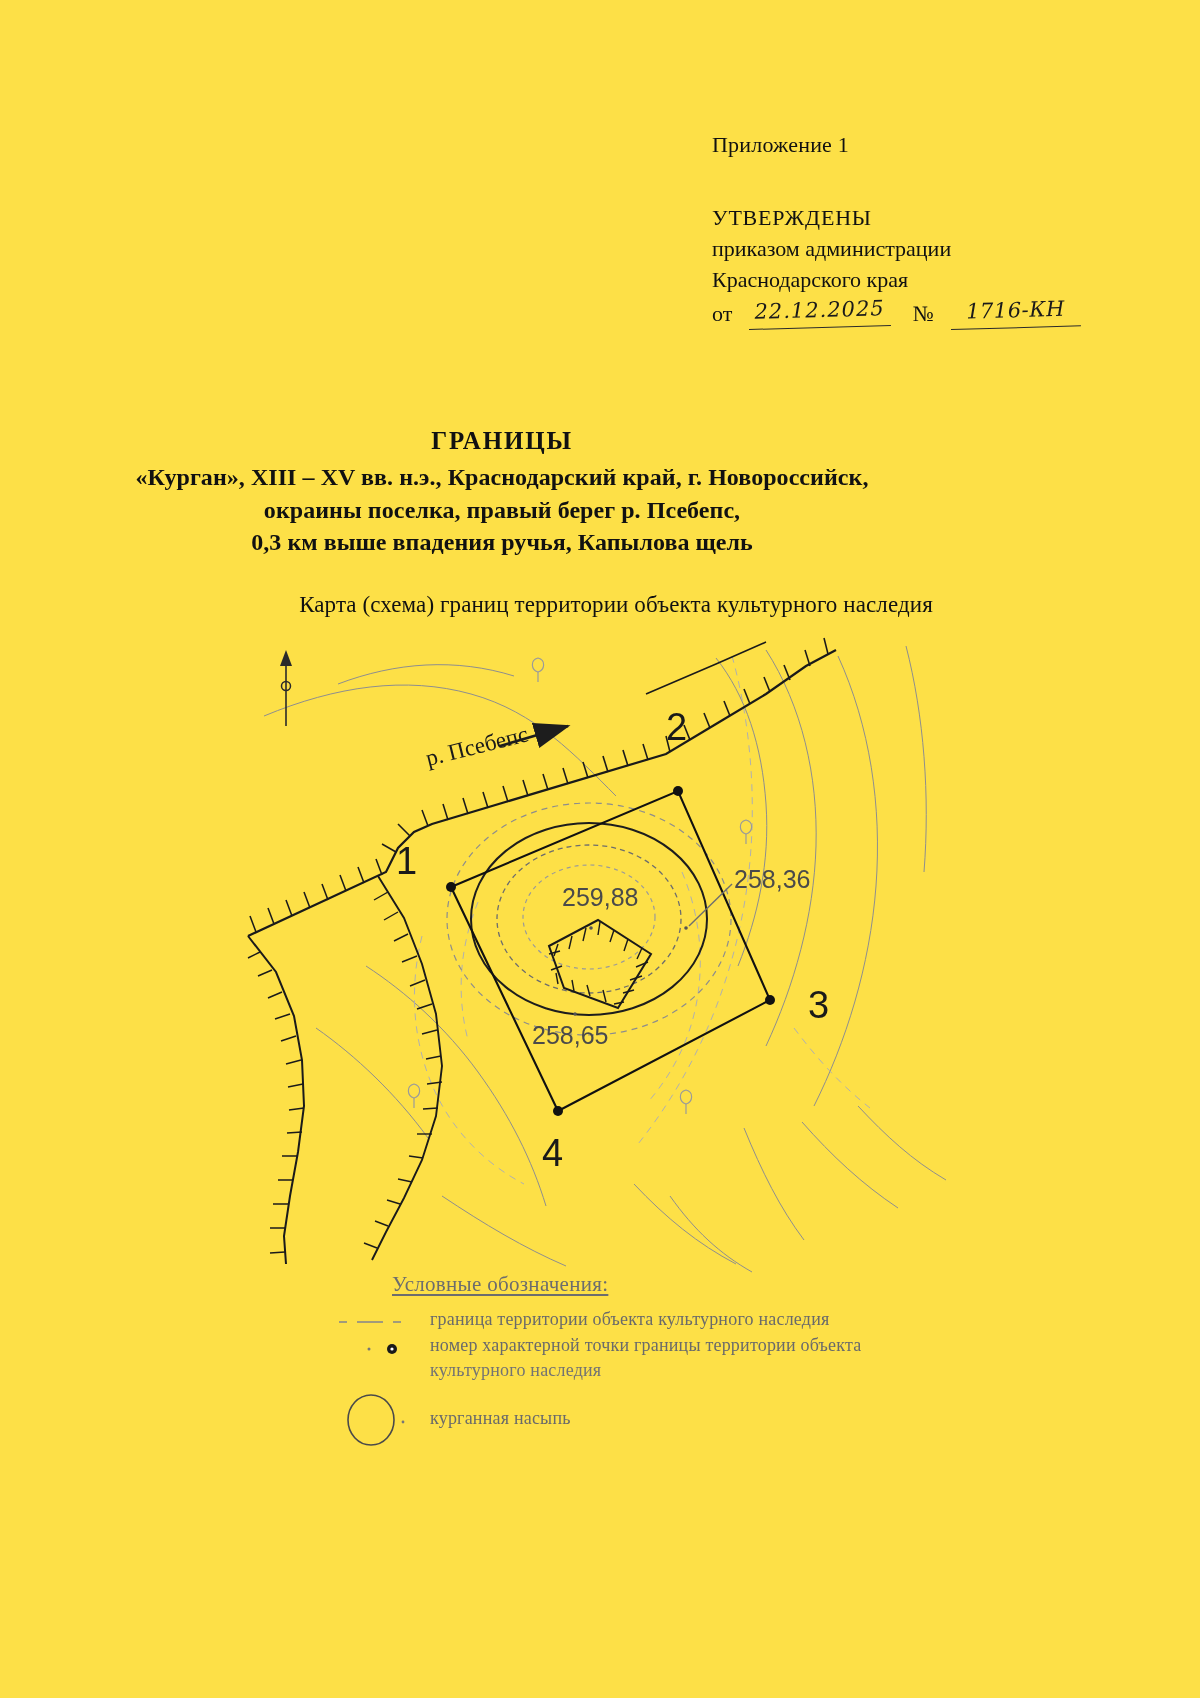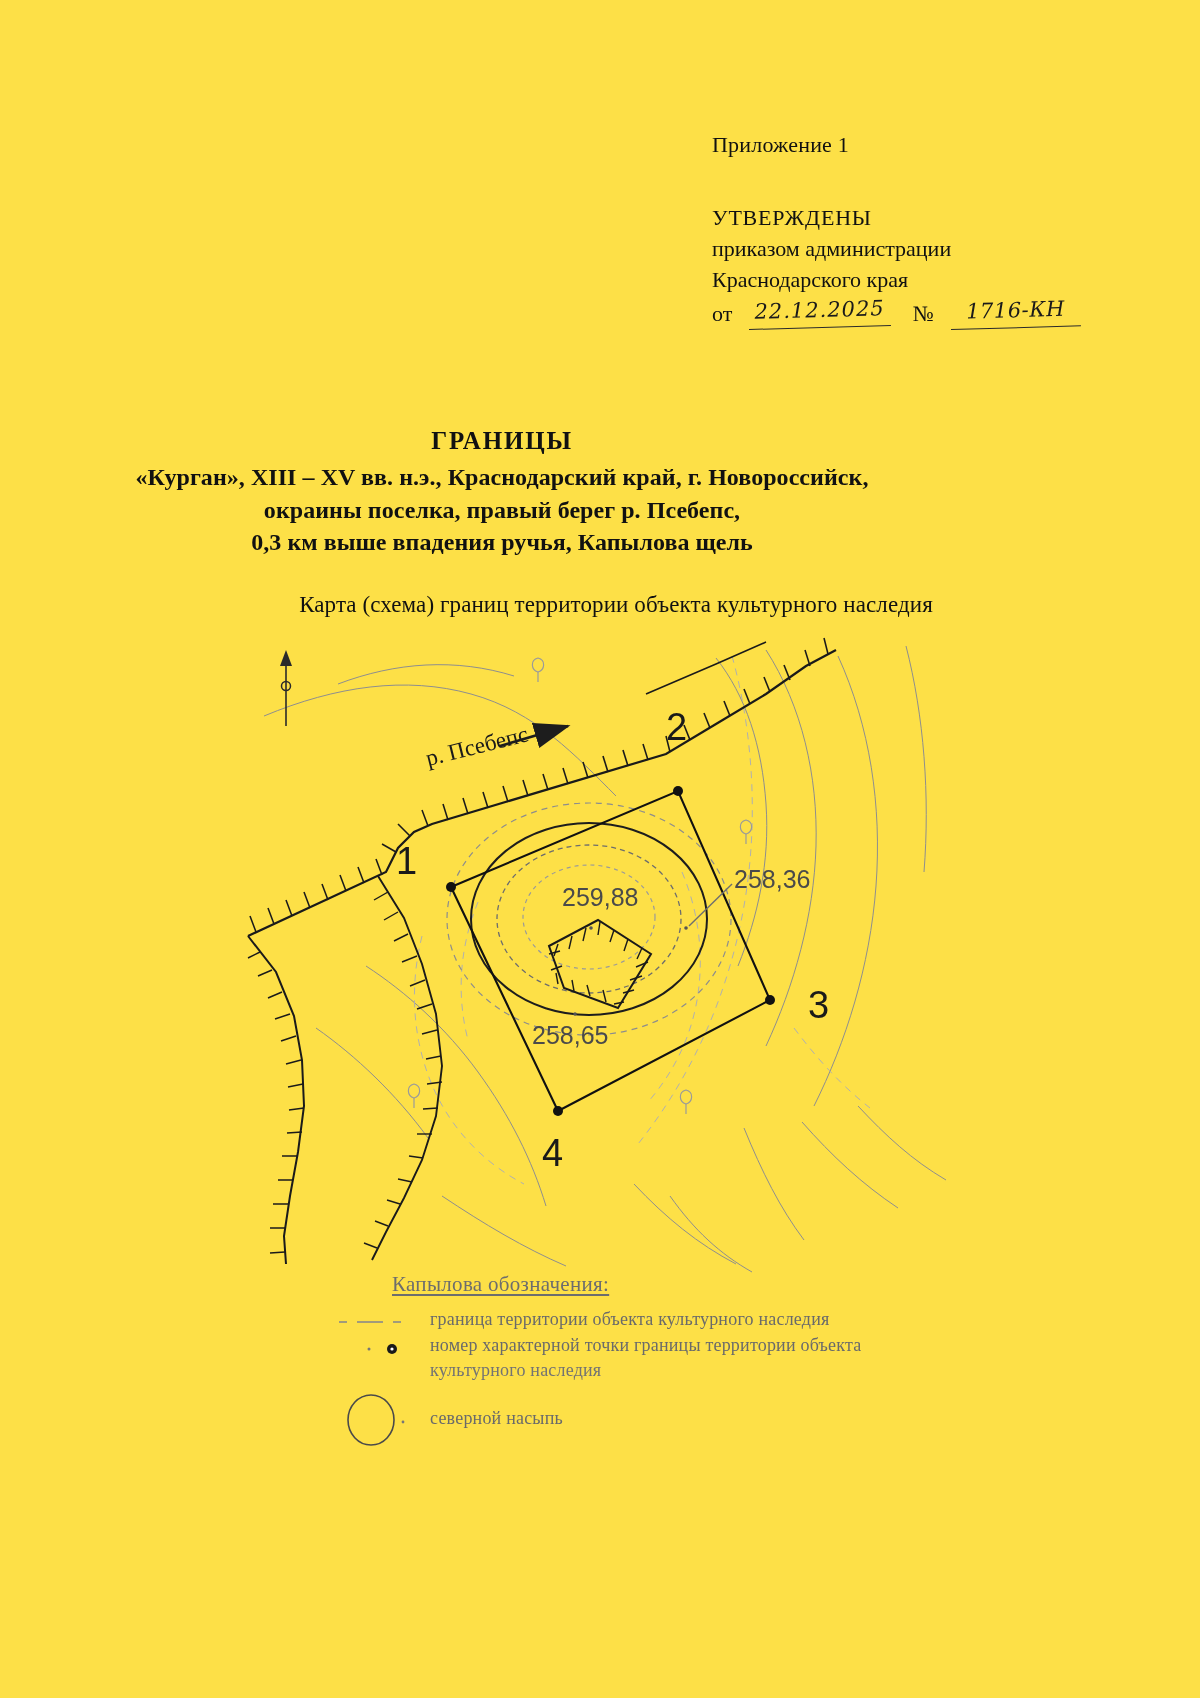--- a/index.html
+++ b/index.html
@@ -380,21 +380,21 @@
       <text x="488" y="252" font-family="'Liberation Sans', sans-serif" font-size="25" fill="#4a4a4a">258,36</text>
       <text x="286" y="408" font-family="'Liberation Sans', sans-serif" font-size="25" fill="#4a4a4a">258,65</text>
 
       <circle cx="345" cy="292" r="1.8" fill="#555"></circle>
       <circle cx="440" cy="292" r="1.8" fill="#555"></circle>
       <circle cx="329" cy="378" r="1.8" fill="#555"></circle>
     </svg>
   </div>
 
   <div class="legend">
-    <div class="legend-title">Капылова обозначения:</div>
+    <div class="legend-title">Условные обозначения:</div>
 
     <div class="legend-row">
       <div class="legend-sym sym-dashline">
         <svg width="86" height="14" viewBox="0 0 86 14" xmlns="http://www.w3.org/2000/svg">
           <line x1="2" y1="7" x2="10" y2="7" stroke="#8a8a8a" stroke-width="1.6"></line>
           <line x1="20" y1="7" x2="46" y2="7" stroke="#8a8a8a" stroke-width="1.6"></line>
           <line x1="56" y1="7" x2="64" y2="7" stroke="#8a8a8a" stroke-width="1.6"></line>
         </svg>
       </div>
       <div class="legend-text">граница территории объекта  культурного наследия</div>
@@ -414,17 +414,17 @@
       </div>
     </div>
 
     <div class="legend-row">
       <div class="legend-sym sym-circle">
         <svg width="86" height="56" viewBox="0 0 86 56" xmlns="http://www.w3.org/2000/svg">
           <ellipse cx="34" cy="28" rx="23" ry="25" fill="none" stroke="#4a4a4a" stroke-width="1.6"></ellipse>
           <circle cx="66" cy="30" r="1.4" fill="#777"></circle>
         </svg>
       </div>
-      <div class="legend-text" style="padding-top:22px">северной насыпь</div>
+      <div class="legend-text" style="padding-top:22px">курганная насыпь</div>
     </div>
   </div>
 
 </div>
 
 </body></html>

